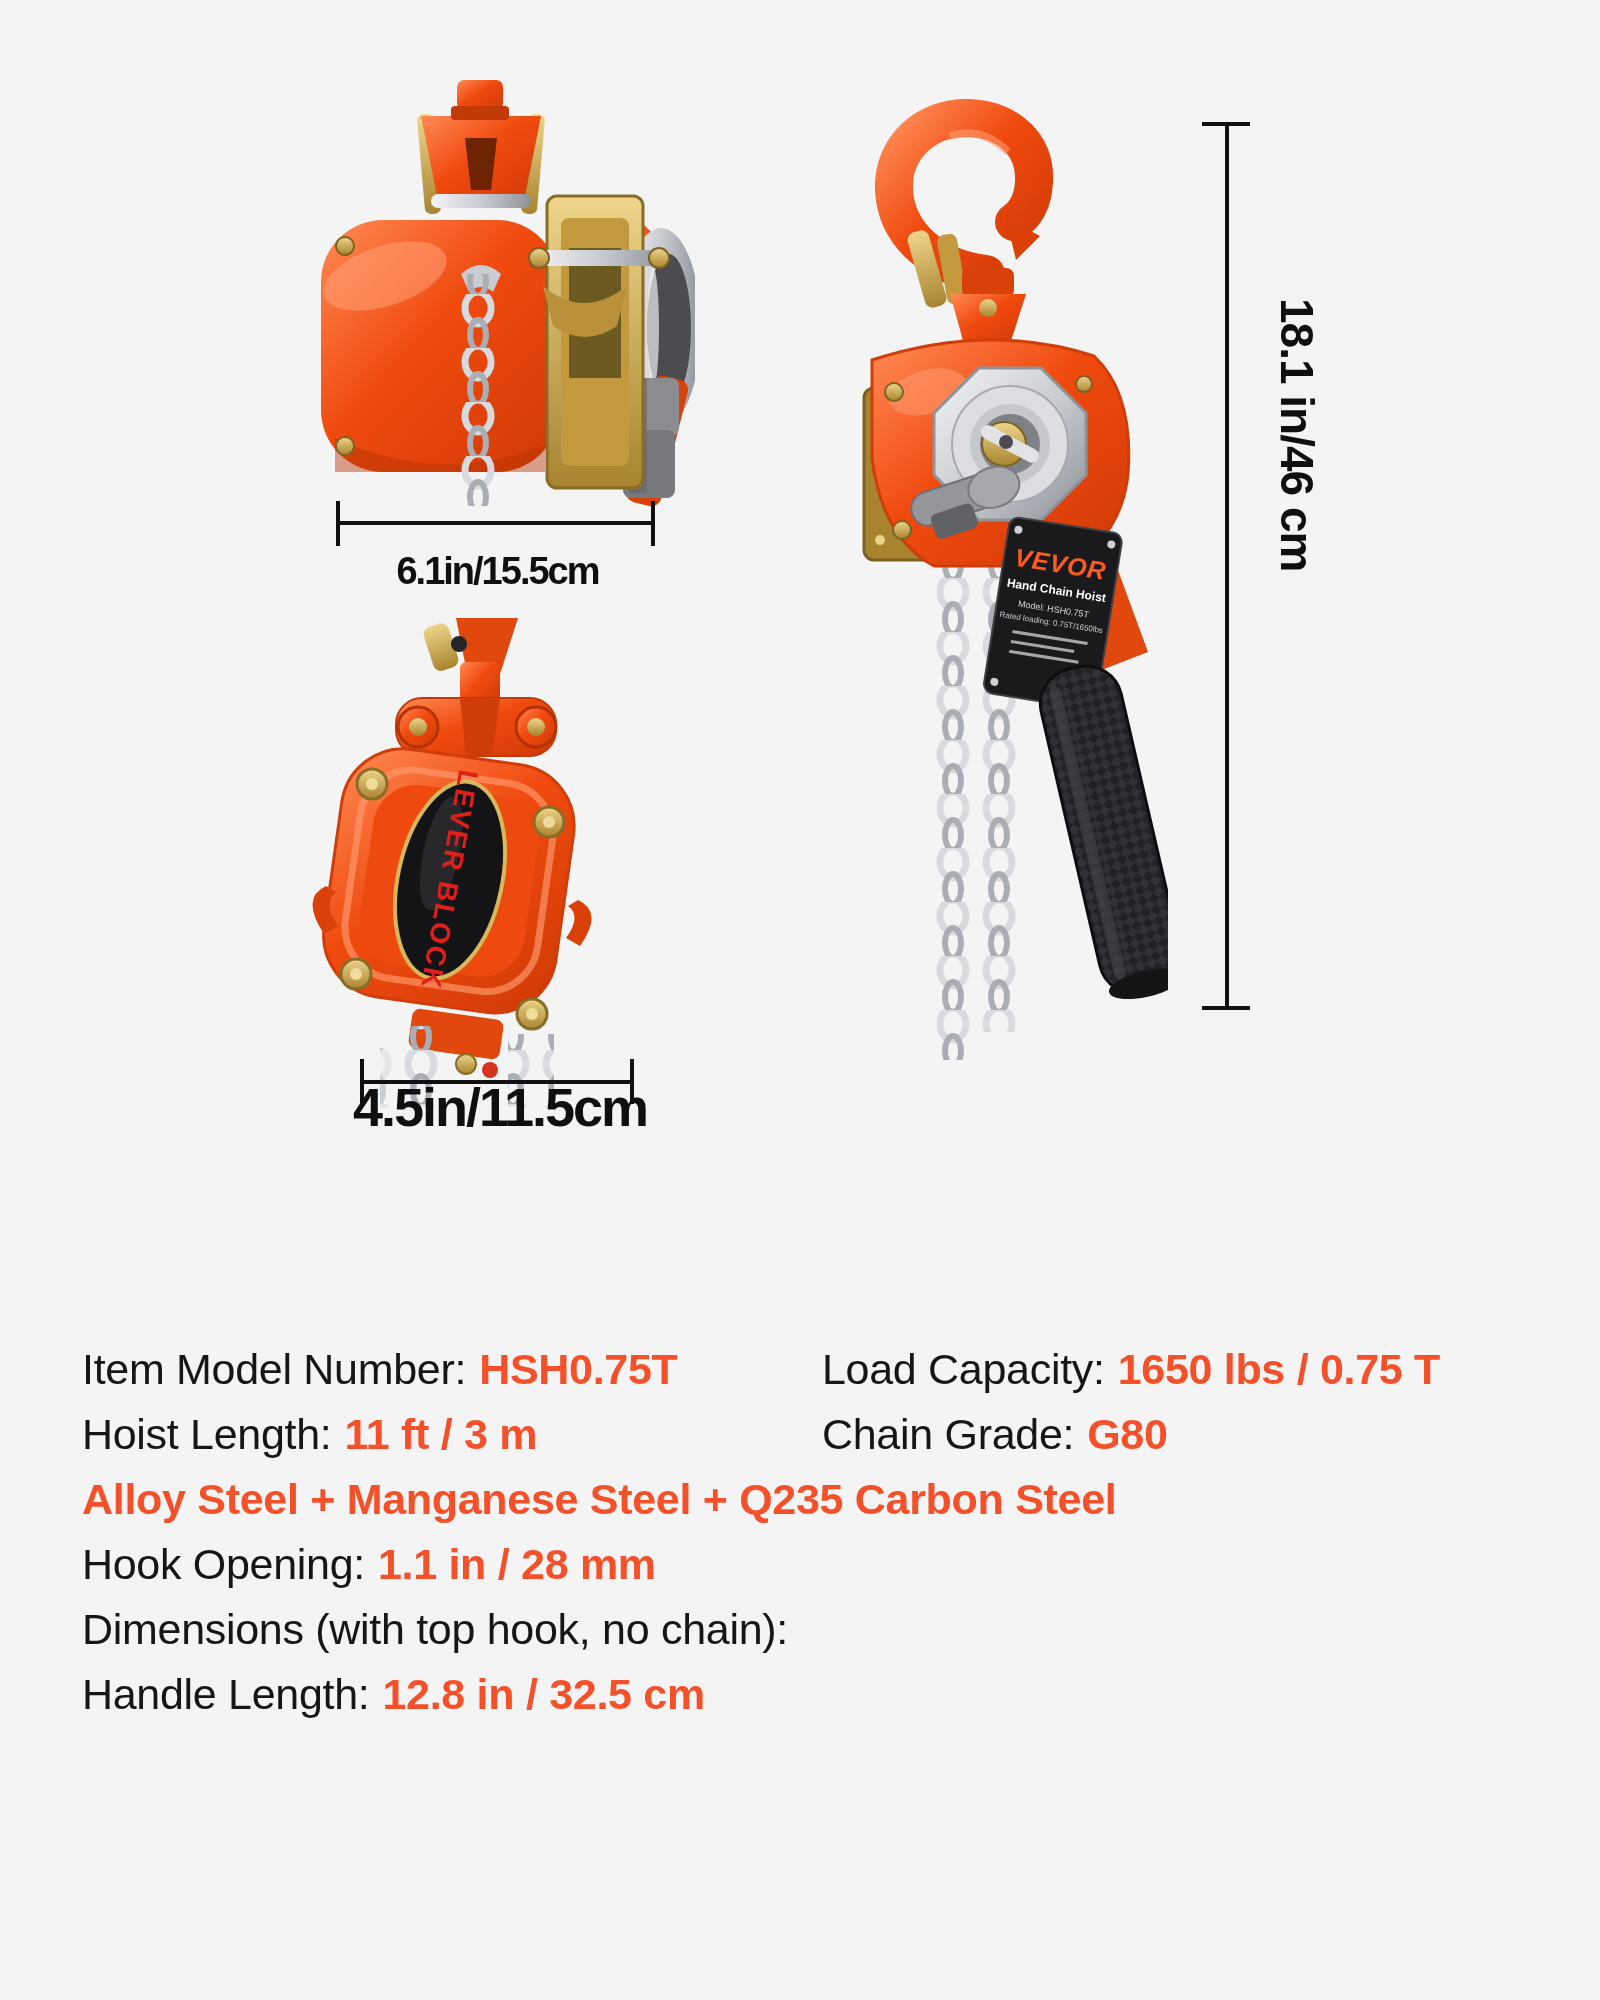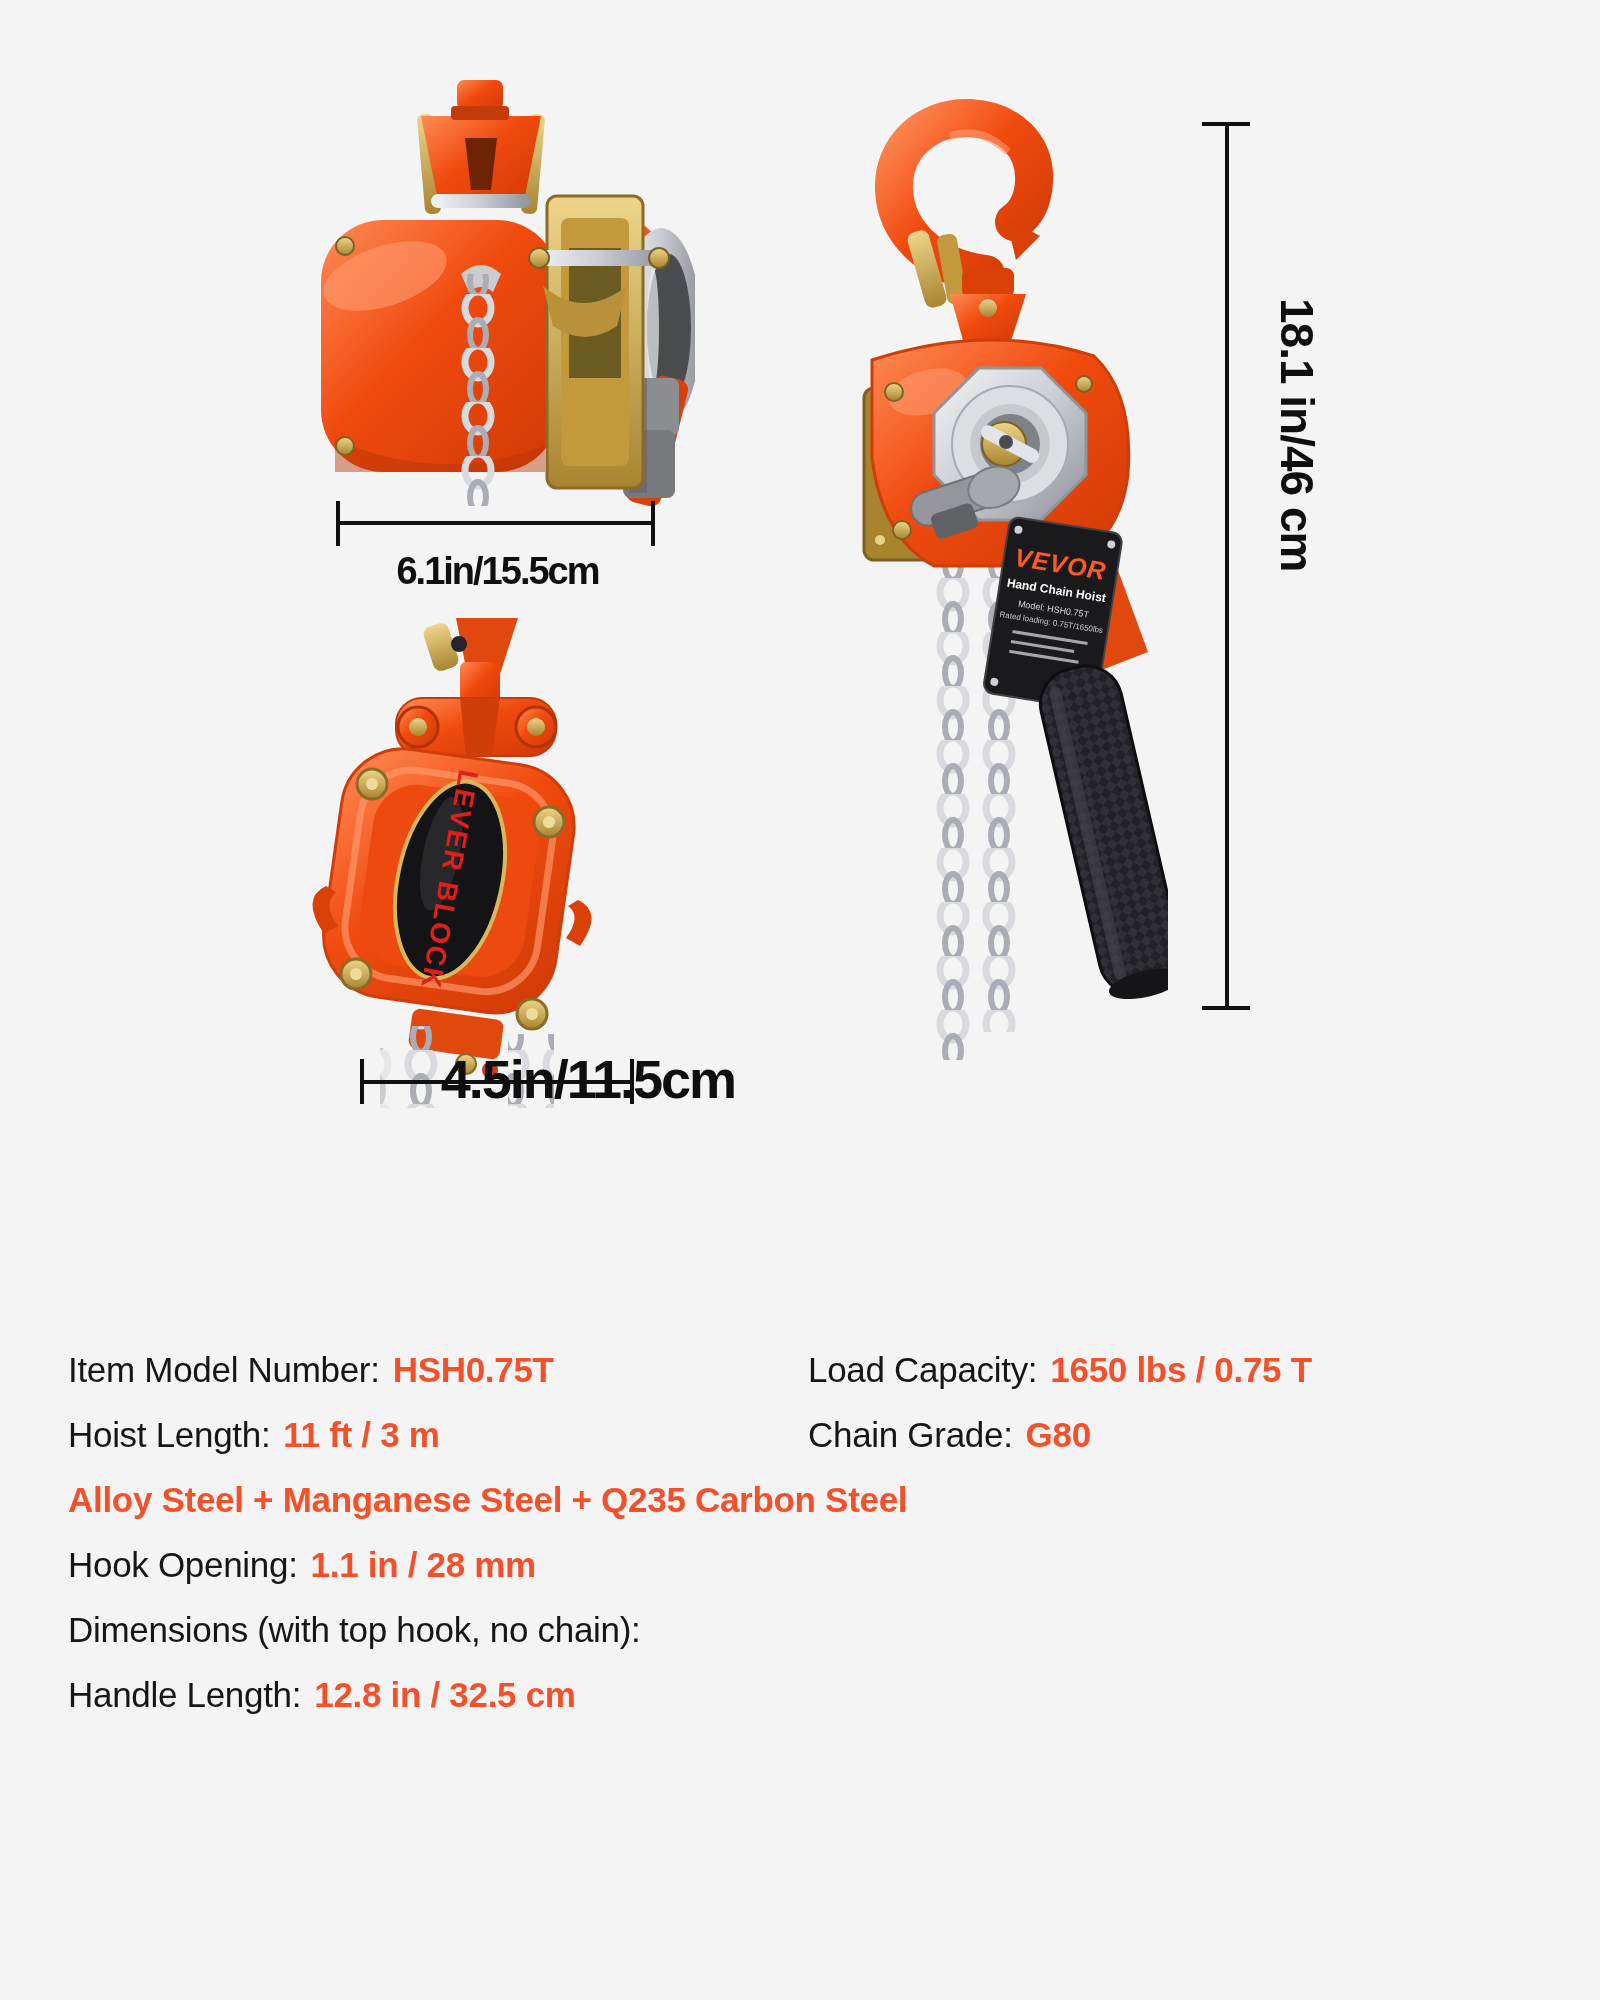--- a/index.html
+++ b/index.html
@@ -2,23 +2,23 @@
 <html><head>
 <meta charset="utf-8">
 <style>
   html,body{margin:0;padding:0;background:#f4f4f5;}
   .canvas{position:relative;width:1600px;height:2000px;background:#f4f4f5;
           font-family:"Liberation Sans",sans-serif;overflow:hidden;}
   .photo{position:absolute;}
   .dim{position:absolute;background:#101010;}
   .dim-label{position:absolute;font-weight:700;color:#0f0f0f;letter-spacing:-2px;text-align:center;}
   .dl-a{left:255px;top:550px;width:485px;font-size:38px;}
-  .dl-b{left:265px;top:1048px;width:470px;font-size:54px;text-align:right;}
+  .dl-b{left:265px;top:1076px;width:470px;font-size:54px;}
   .dl-c{left:1270px;top:298px;font-size:46px;writing-mode:vertical-rl;letter-spacing:-1px;}
-  .specs{position:absolute;left:68px;top:1337px;color:#161616;font-size:35px;letter-spacing:-0.3px;}
+  .specs{position:absolute;left:82px;top:1337px;color:#161616;font-size:43px;letter-spacing:-0.3px;}
   .srow{position:relative;height:65px;line-height:65px;white-space:nowrap;}
   .lbl{color:#161616;}
   .val{color:#f4512b;font-weight:700;margin-left:13px;}
   .val0{color:#f4512b;font-weight:700;margin-top:35px;}
   .c2{position:absolute;left:740px;top:0;}
   .c2b{position:absolute;left:803px;top:0;}
   svg text{font-family:"Liberation Sans",sans-serif;}
 </style>
 </head>
 <body>

